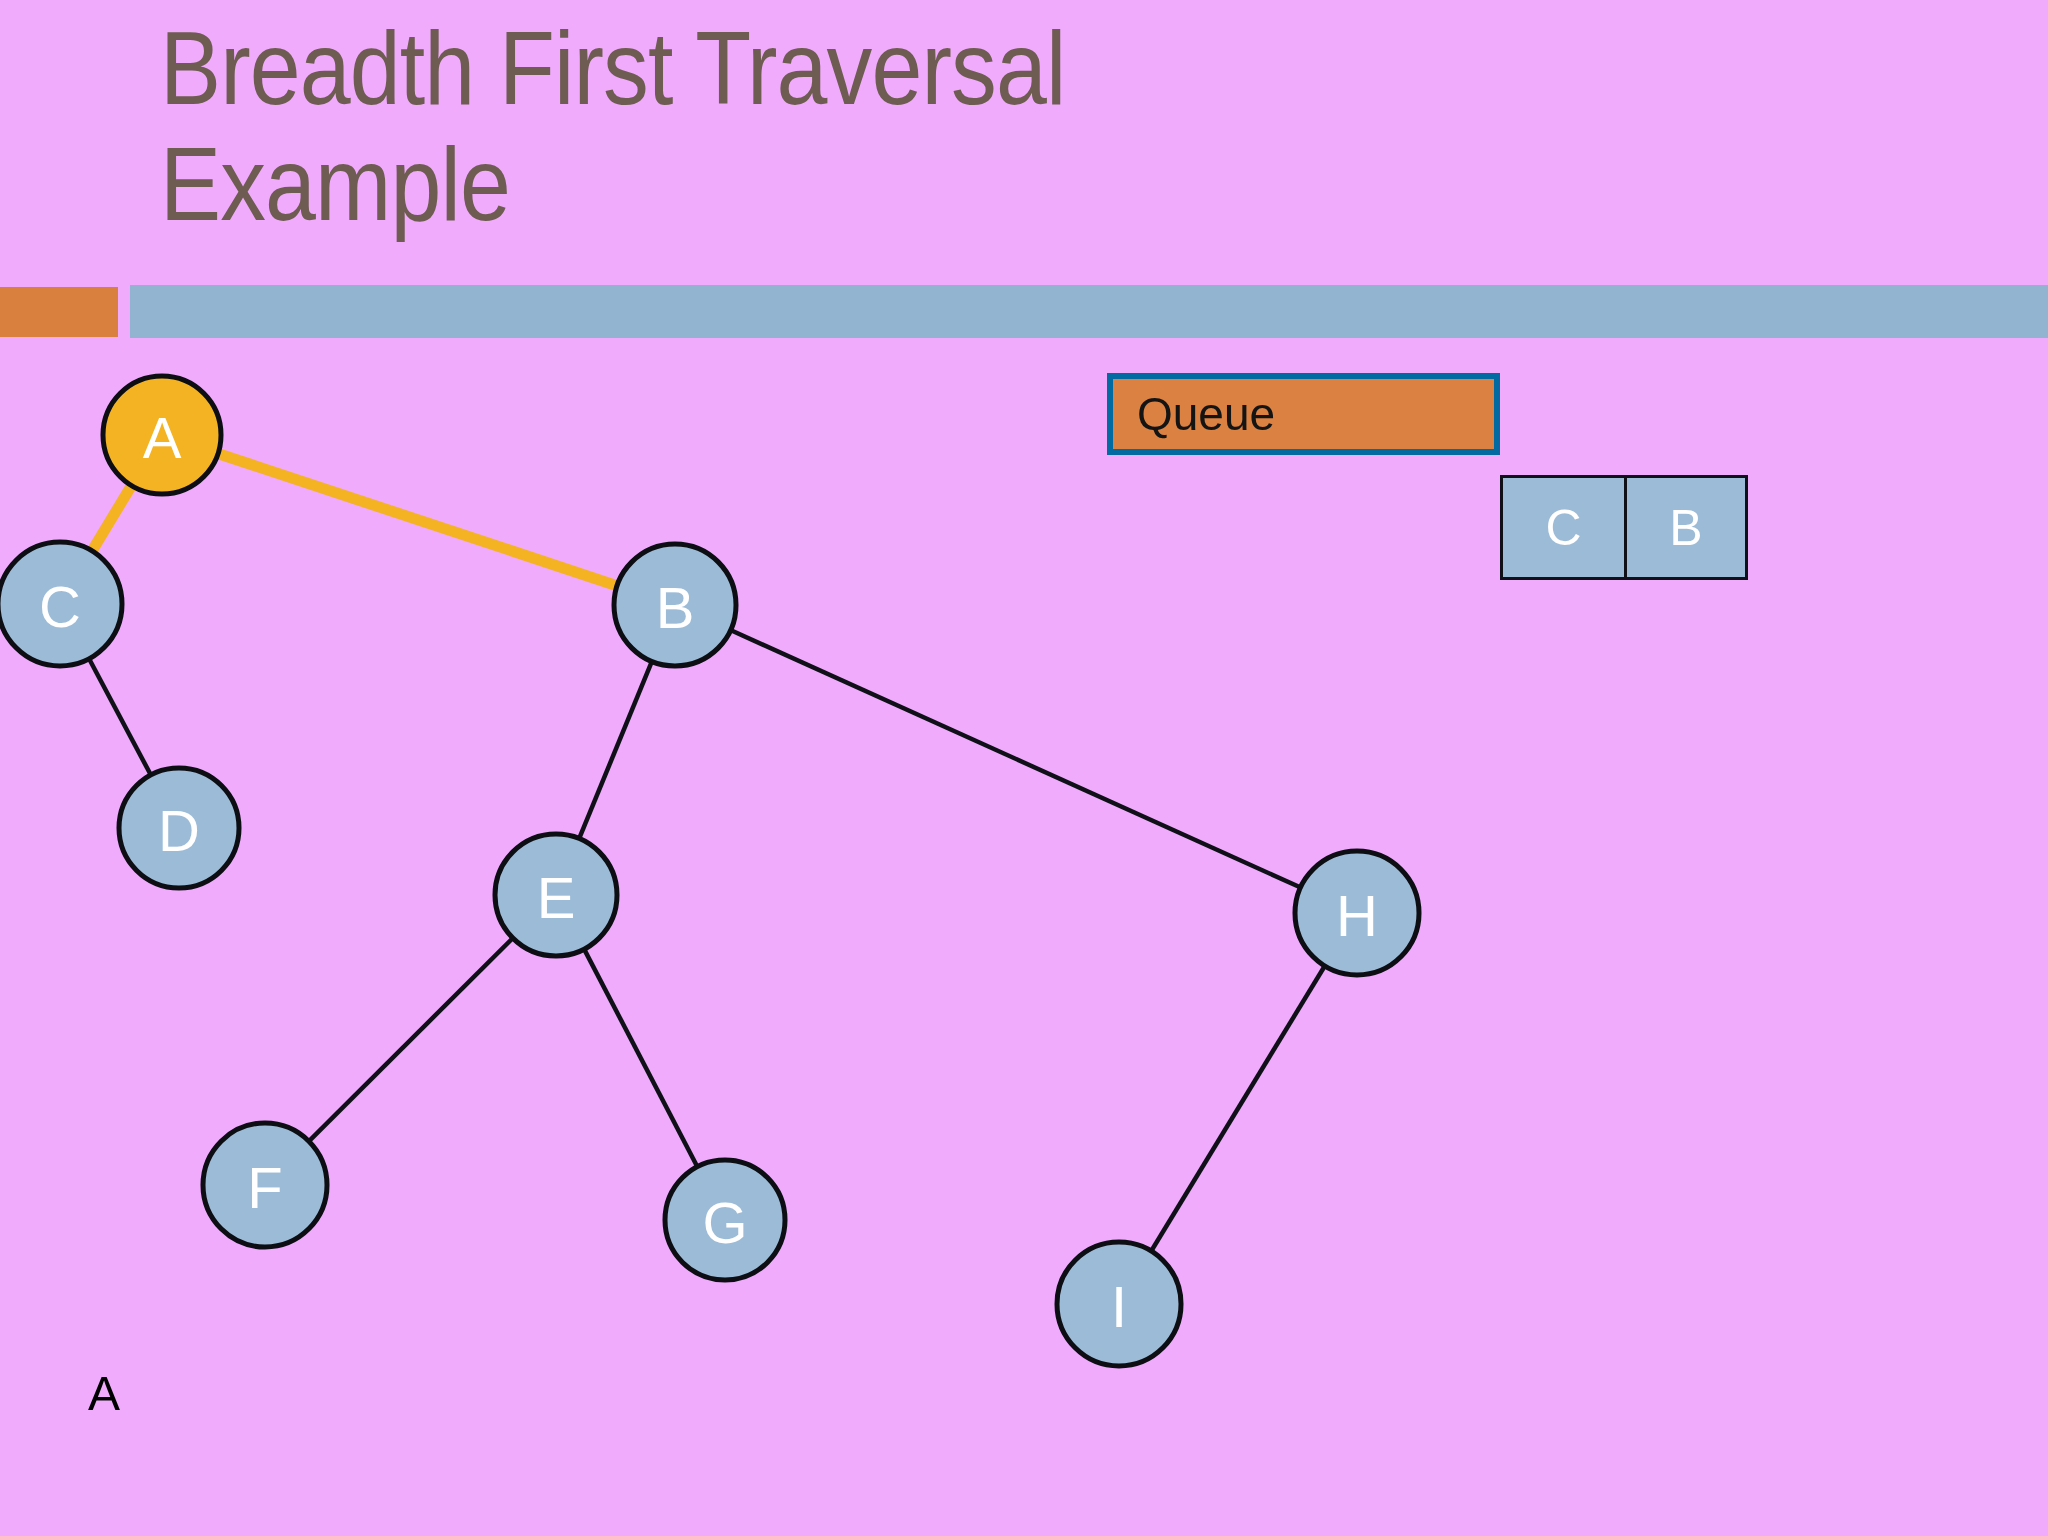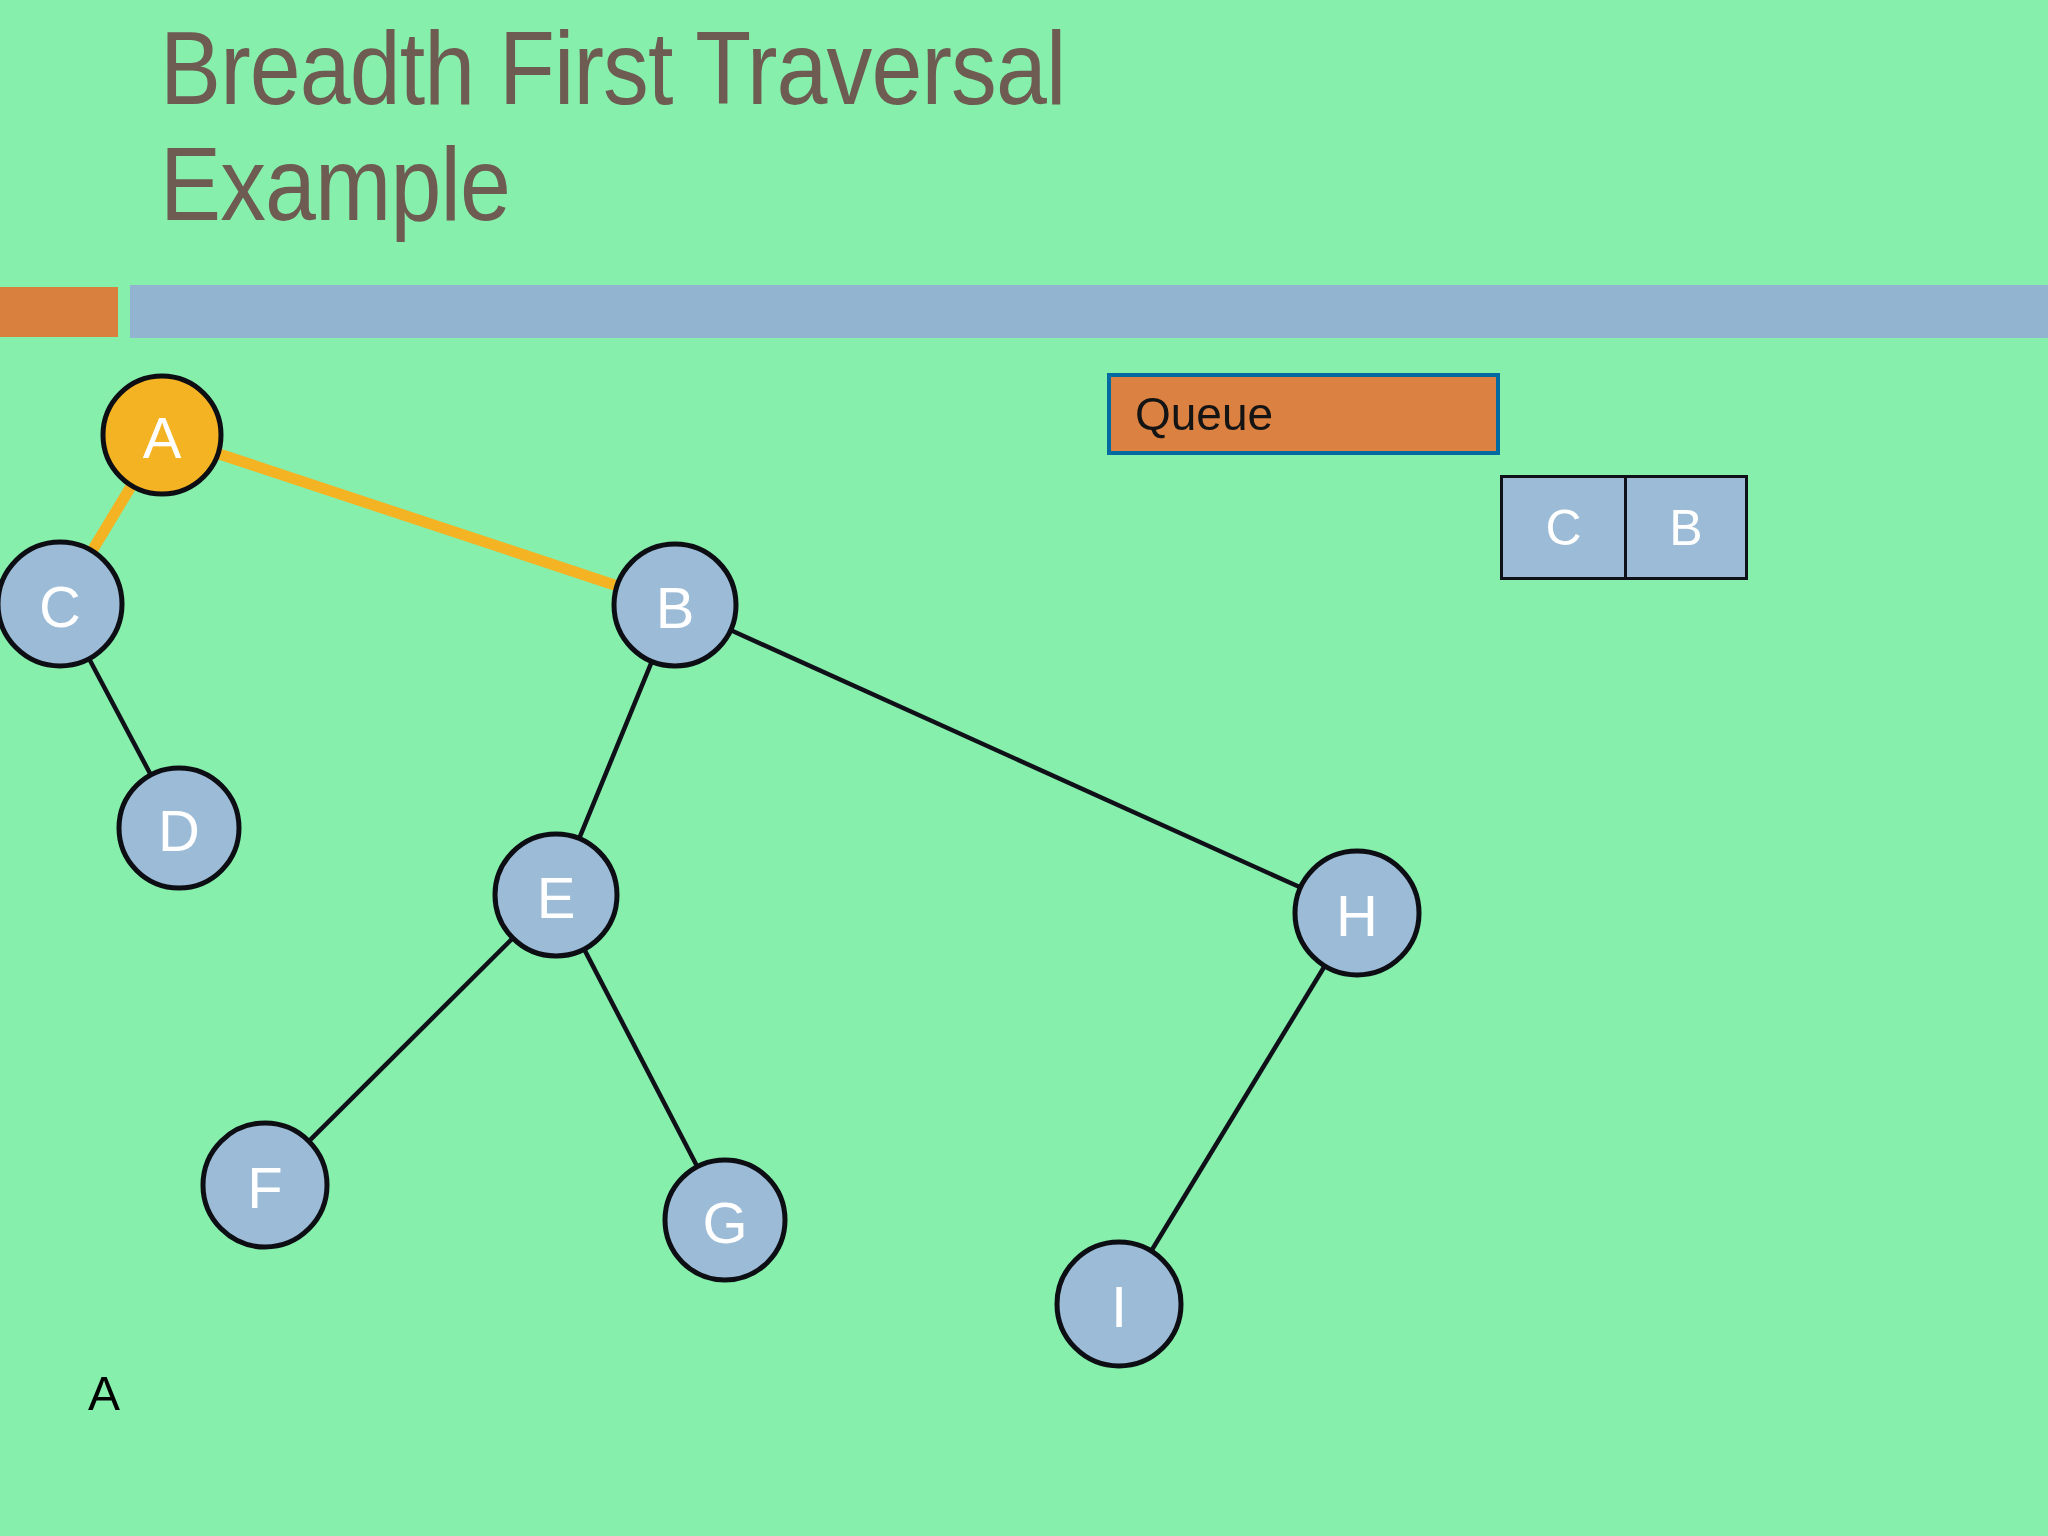--- a/index.html
+++ b/index.html
@@ -8,21 +8,21 @@
     padding: 0;
     background: #ffffff;
   }
   body {
     font-family: "Liberation Sans", sans-serif;
   }
   #slide {
     position: relative;
     width: 2048px;
     height: 1536px;
-    background: #86efac;
+    background: #f0abfc;
     overflow: hidden;
   }
 
   
   #title-block {
     position: absolute;
     left: 160px;
     top: 10px;
     width: 1500px;
     color: #6E5B51;
@@ -89,21 +89,21 @@
   }
 
   
   #queue-header {
     position: absolute;
     left: 1107px;
     top: 373px;
     width: 393px;
     height: 82px;
     background: #DB8141;
-    border: 4px solid #0369a1;
+    border: 6px solid #0369a1;
     box-sizing: border-box;
   }
   #queue-header-label {
     position: absolute;
     left: 24px;
     top: 50%;
     transform: translateY(-50%);
     color: #141414;
     font-size: 46px;
     font-family: "Liberation Sans", sans-serif;

